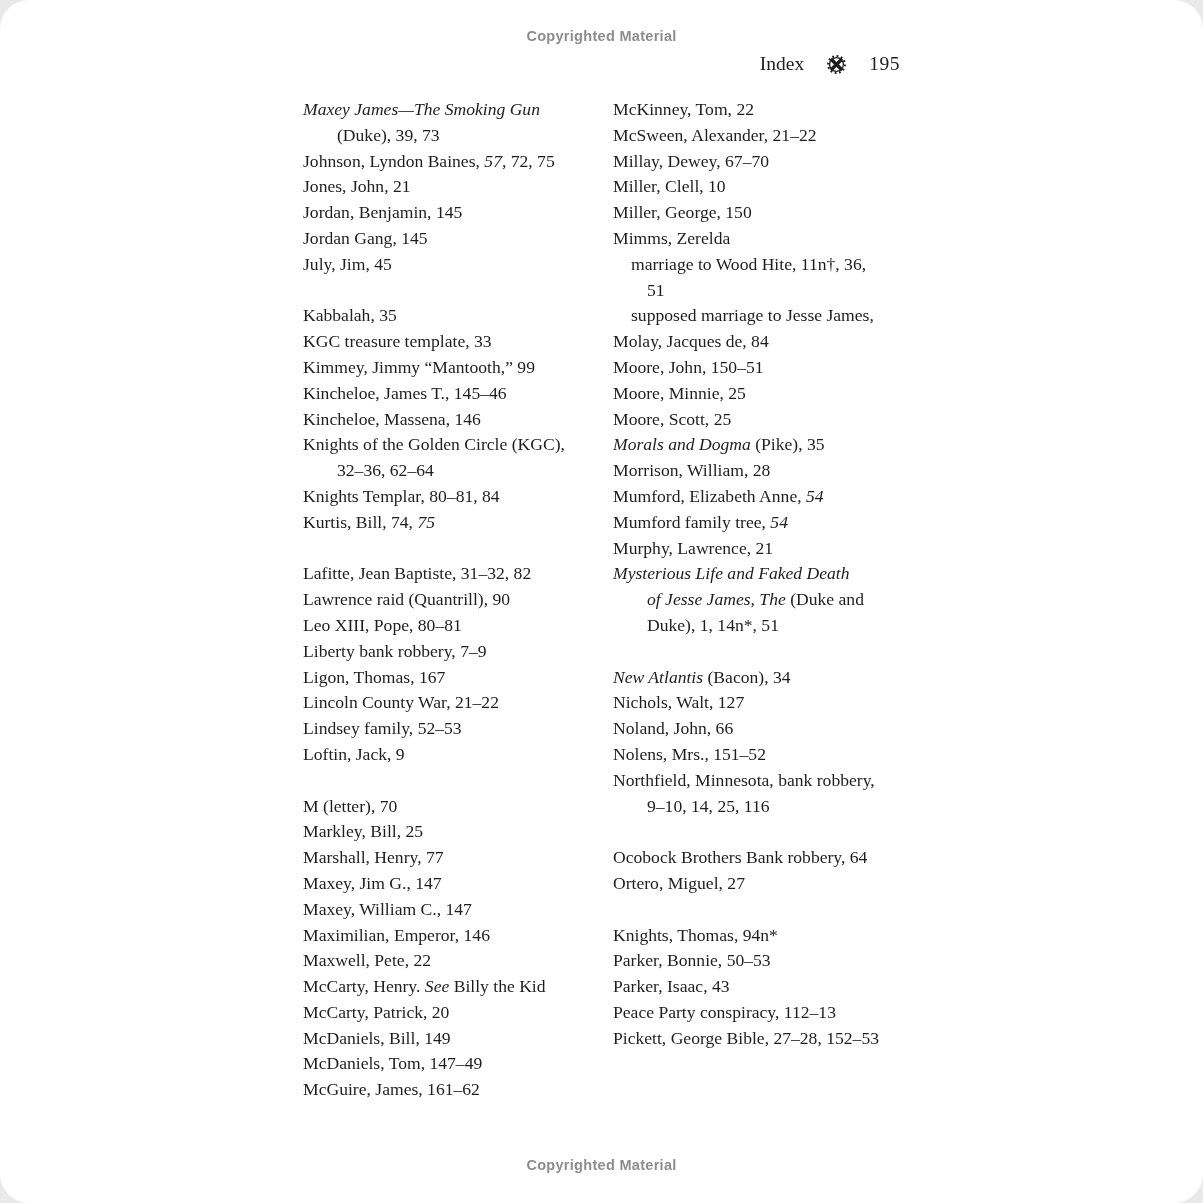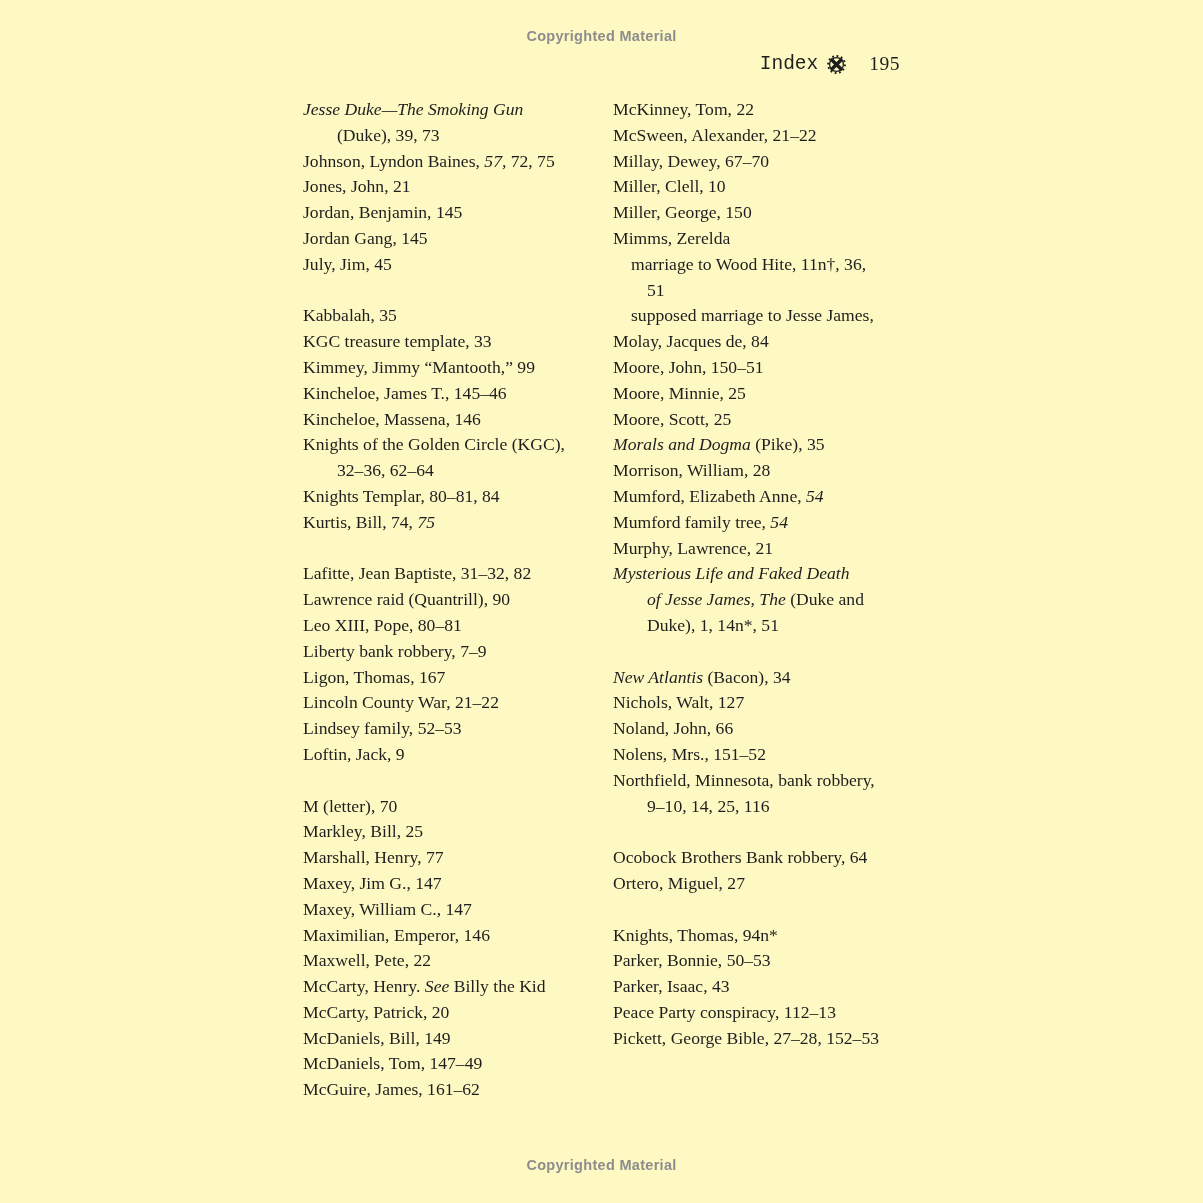--- a/index.html
+++ b/index.html
@@ -1,42 +1,43 @@
 <!DOCTYPE html>
 <html><head>
 <meta charset="utf-8">
 <style>
   html,body{margin:0;padding:0;background:#e9e9e9;}
   .page{
     position:relative;
     width:1203px;height:1203px;
-    background:#fef9c3;
+    background:#ffffff;
     font-family:"Liberation Serif","DejaVu Serif",serif;
     color:#1e1e1e;
     overflow:hidden;
+    border-radius:29px;
   }
   .copyright{
     position:absolute;left:0;width:100%;
     text-align:center;
     font-family:"Liberation Sans","DejaVu Sans",sans-serif;
     font-weight:700;
     font-size:14.5px;
     color:#8d8d8d;
     letter-spacing:.3px;
   }
   .copyright.top{top:28px;}
   .copyright.bottom{top:1157px;}
   .running-head{
     position:absolute;
     top:53px;right:303px;
     display:flex;align-items:center;
     font-size:19.5px;
     color:#1e1e1e;
   }
-  .running-head .title{margin-right:8px;font-family:Liberation Mono, monospace;}
+  .running-head .title{margin-right:22px;}
   .running-head .orn{display:inline-flex;align-items:center;margin-right:22px;}
   .running-head .folio{letter-spacing:.5px;font-family:Liberation Serif, serif;}
   .index-body{
     position:absolute;
     left:303px;top:97px;
     display:flex;
   }
   .col{width:310px;}
   .row{
     height:25.8px;line-height:25.8px;
@@ -62,21 +63,21 @@
         <circle cx="12" cy="12" r="9.6" fill="none" stroke="#1e1e1e" stroke-width="2.3" stroke-dasharray="2.1 2.9"></circle>
         <circle cx="12" cy="12" r="7.9" fill="none" stroke="#1e1e1e" stroke-width="1.5"></circle>
         <path d="M12 12 L6.8 6.8 M12 12 L17.2 6.8 M12 12 L6.8 17.2 M12 12 L17.2 17.2" fill="none" stroke="#1e1e1e" stroke-width="4" stroke-linecap="round"></path>
       </svg>
     </span>
     <span class="folio">195</span>
   </div>
 
   <div class="index-body">
     <div class="col">
-        <div class="row indent-0"><span class="it">Jesse Duke—The Smoking Gun</span></div>
+        <div class="row indent-0"><span class="it">Maxey James—The Smoking Gun</span></div>
         <div class="row indent-2"><span>(Duke), 39, 73</span></div>
         <div class="row indent-0"><span>Johnson, Lyndon Baines, </span><span class="it">57,</span><span> 72, 75</span></div>
         <div class="row indent-0"><span>Jones, John, 21</span></div>
         <div class="row indent-0"><span>Jordan, Benjamin, 145</span></div>
         <div class="row indent-0"><span>Jordan Gang, 145</span></div>
         <div class="row indent-0"><span>July, Jim, 45</span></div>
         <div class="row spacer"></div>
         <div class="row indent-0"><span>Kabbalah, 35</span></div>
         <div class="row indent-0"><span>KGC treasure template, 33</span></div>
         <div class="row indent-0"><span>Kimmey, Jimmy “Mantooth,” 99</span></div>

